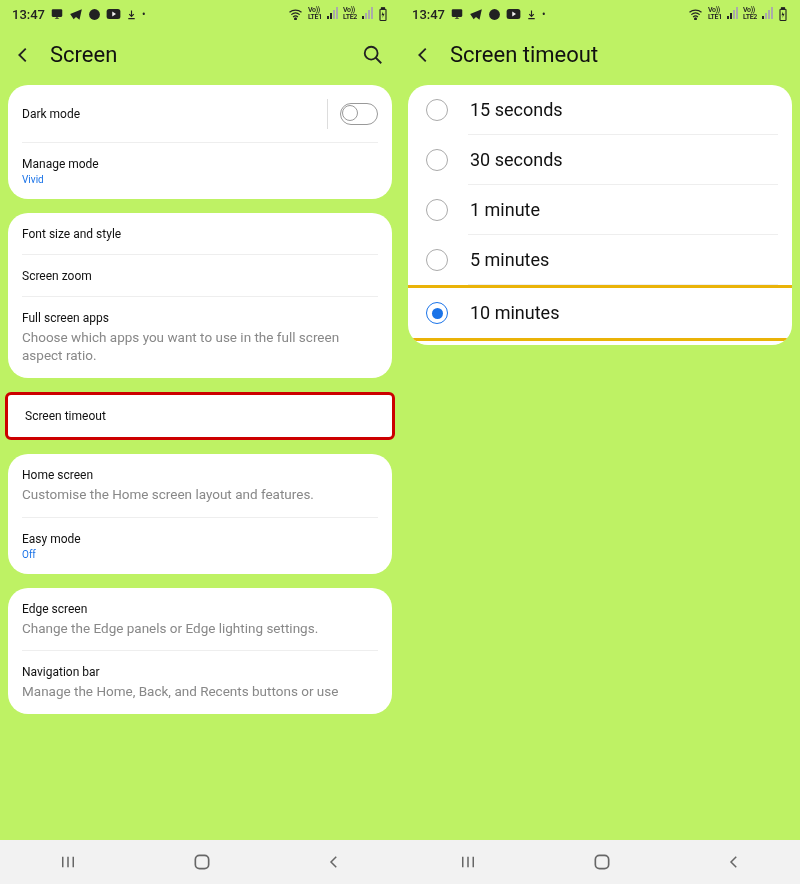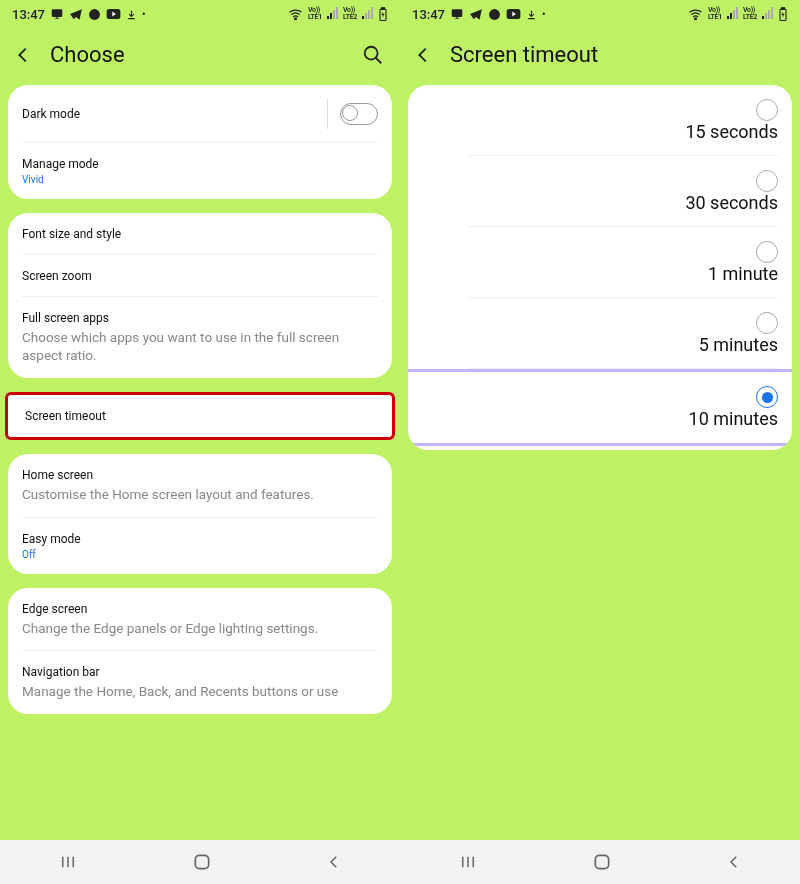--- a/index.html
+++ b/index.html
@@ -120,24 +120,24 @@
     border-radius: 6px;
   }
   .highlight-card {
     margin: 0 5px 14px 5px;
     background: #fff;
   }
   .highlight-card .row { padding: 14px 17px; }
 
   .radio-row {
     display:flex;
-    align-items:flex-end;
+    align-items:flex-start;
     padding: 14px 14px 14px 18px;
     position:relative;
-    flex-direction: column;
+    gap: 22px;
   }
   .radio-row .radio {
     width:22px; height:22px;
     border:1.5px solid #aaa;
     border-radius:50%;
     flex-shrink:0;
     display:flex;
     align-items:center;
     justify-content:center;
   }
@@ -155,21 +155,21 @@
     color:#111;
   }
   .radio-row.sep::after {
     content:"";
     position:absolute;
     left:60px; right:14px; bottom:0;
     height:1px;
     background:#eee;
   }
   .radio-highlight {
-    border:3px solid #c4b5fd;
+    border:3px solid #eab308;
     margin:0 -3px;
   }
   .content { flex:1; overflow:hidden; }
   .navbar {
     height: 44px;
     display:flex;
     align-items:center;
     justify-content:space-around;
     background:#f2f2f2;
     border-top:0;
@@ -249,21 +249,21 @@
         </span>
     </div>
   </div>
 
   <div class="header">
     <span class="back">
         <svg width="22" height="22" viewBox="0 0 24 24" fill="none" stroke="#222" stroke-width="2">
           <path d="M15 5l-7 7 7 7"></path>
         </svg>
       </span>
-    <span class="title">Choose</span>
+    <span class="title">Screen</span>
     <span class="search">
         <svg width="22" height="22" viewBox="0 0 24 24" fill="none" stroke="#222" stroke-width="2">
           <circle cx="10" cy="10" r="7"></circle>
           <path d="M15 15l6 6"></path>
         </svg>
       </span>
   </div>
 
   <div class="content">
 

